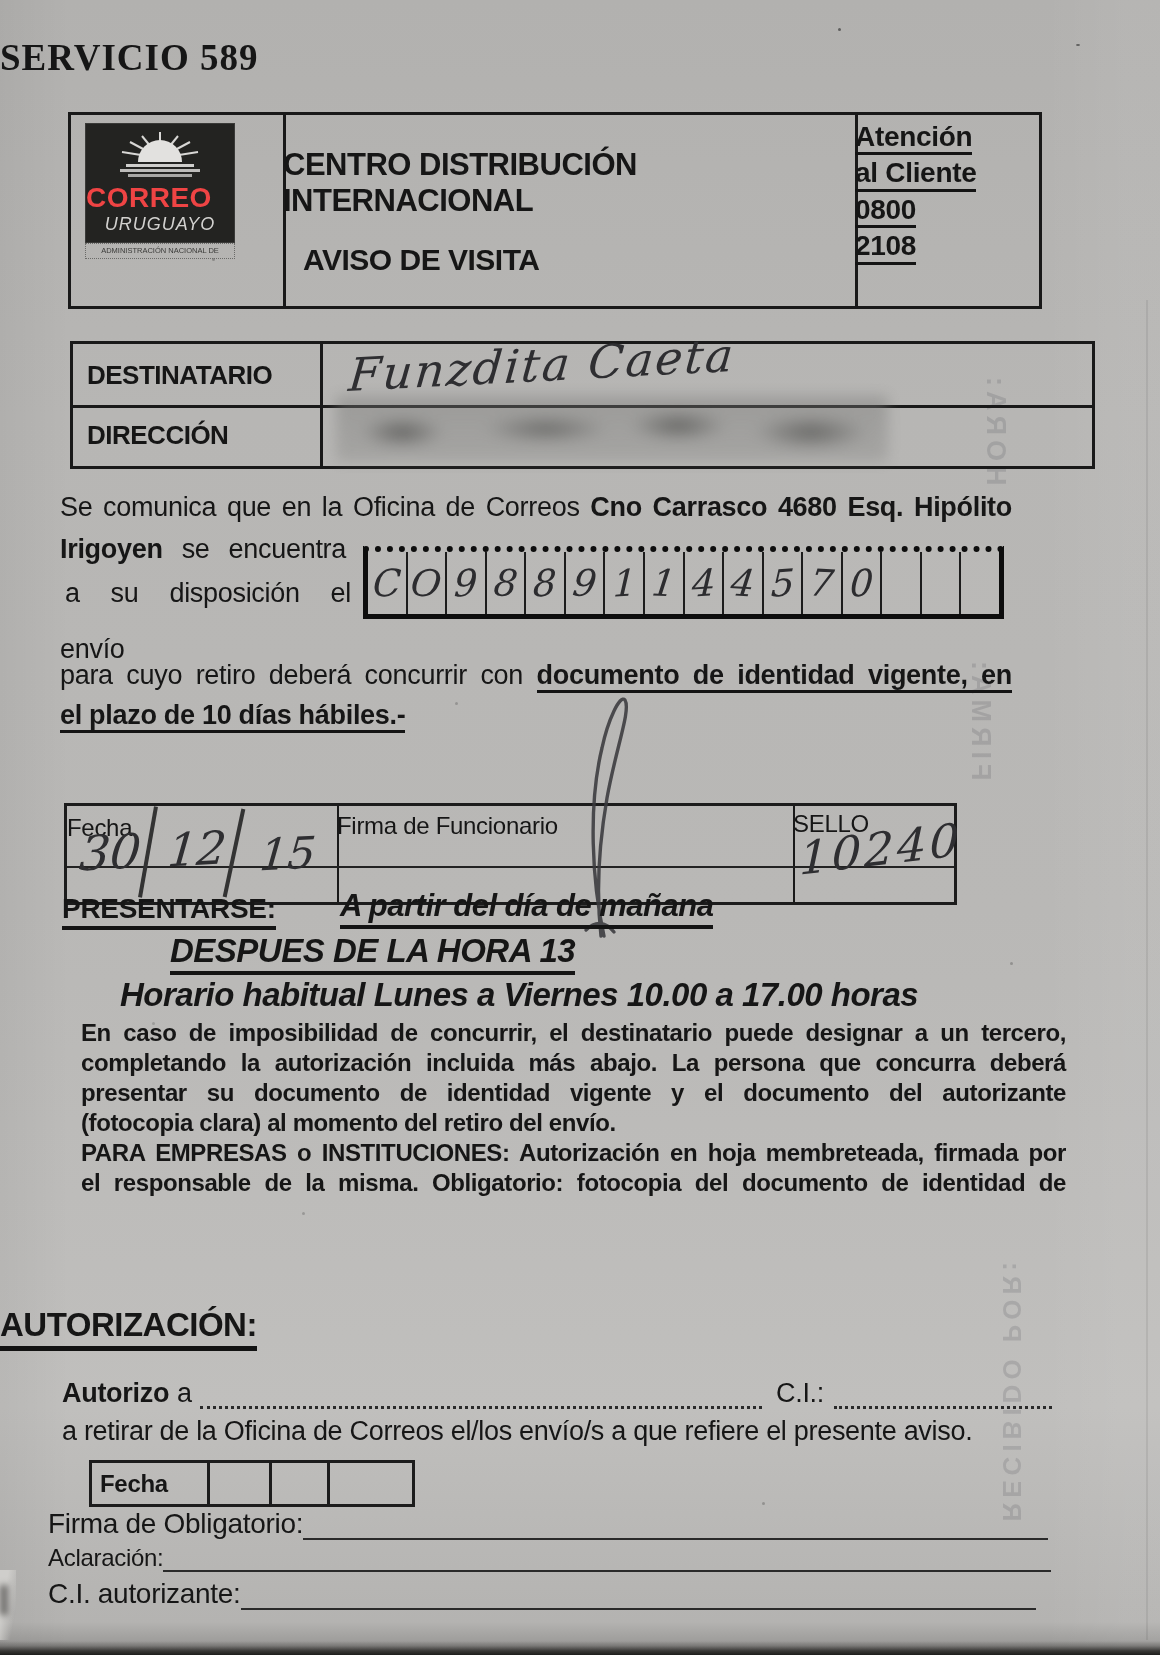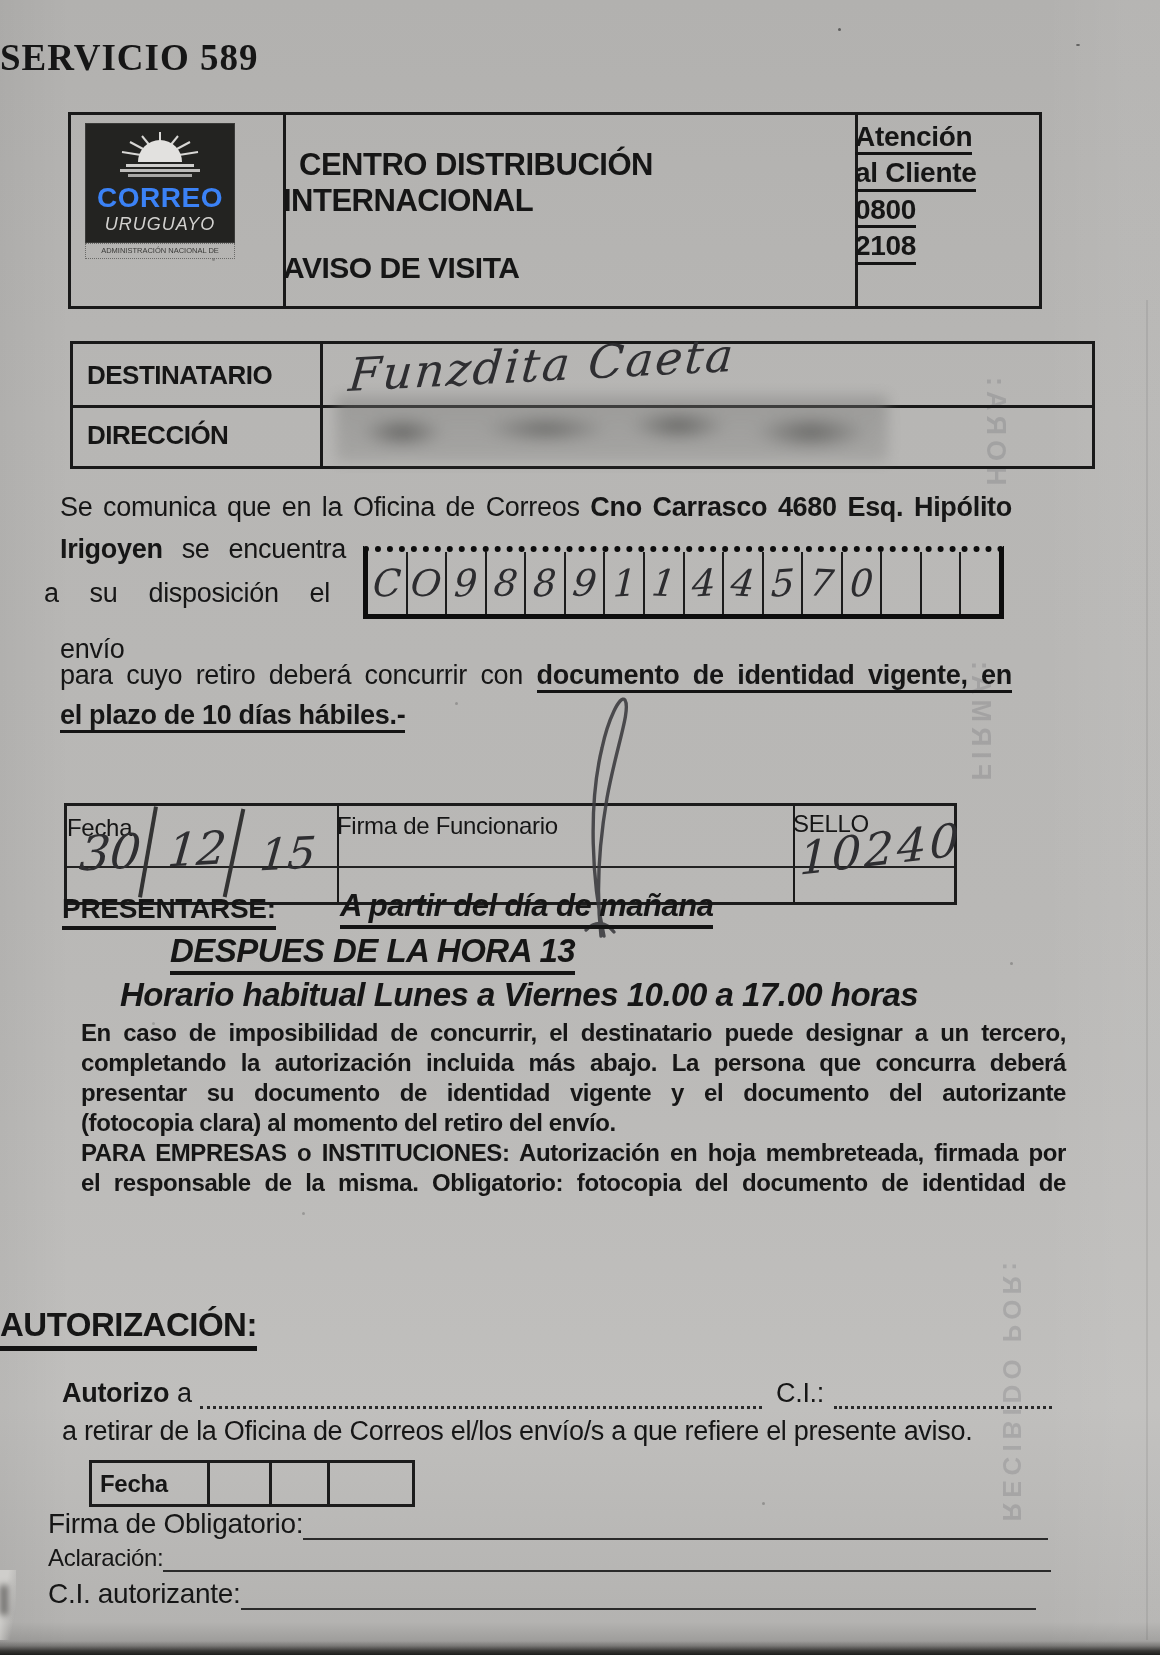--- a/index.html
+++ b/index.html
@@ -68,29 +68,29 @@
             <line x1="74" y1="30" x2="44" y2="14"></line>
               <line x1="74" y1="30" x2="104" y2="14"></line>
             <line x1="74" y1="30" x2="36" y2="24"></line>
               <line x1="74" y1="30" x2="112" y2="24"></line>
           </g>
           <path d="M52,34 A22 22 0 0 1 96,34 Z" fill="#e2e1df"></path>
           <rect x="40" y="36" width="68" height="3" fill="#cfcecc"></rect>
           <rect x="34" y="41" width="80" height="3" fill="#bdbcba"></rect>
           <rect x="42" y="46" width="64" height="3" fill="#a8a7a5"></rect>
         </svg>
-        <div class="b" style="position:absolute;left:0;top:58px;width:148px;text-align:center;color:#3b82f6;font-size:28px;letter-spacing:0.5px;">CORREO</div>
+        <div class="b" style="position:absolute;left:0;top:58px;width:148px;text-align:left;color:#ef4444;font-size:28px;letter-spacing:0.5px;">CORREO</div>
         <div class="it" style="position:absolute;left:0;top:90px;width:148px;text-align:center;color:#d2d1cf;font-size:18px;letter-spacing:1px;">URUGUAYO</div>
       </div>
       <div style="position:absolute;left:0;top:120px;width:148px;height:14px;font-size:7.5px;text-align:center;color:#3a3a38;border:1px dotted #6a6a68;line-height:14px;letter-spacing:0;overflow:hidden;">ADMINISTRACIÓN NACIONAL DE CORREOS</div>
     </div>
 
-    <div class="abs b ctr" style="left:212px;top:32px;width:572px;font-size:31px;letter-spacing:-0.5px;padding-left:16px;">CENTRO DISTRIBUCIÓN</div>
+    <div class="abs b ctr" style="left:212px;top:32px;width:572px;font-size:31px;letter-spacing:-0.5px;">CENTRO DISTRIBUCIÓN</div>
     <div class="abs b ctr" style="left:212px;top:68px;width:572px;font-size:31px;letter-spacing:-0.5px;">INTERNACIONAL</div>
-    <div class="abs b ctr" style="left:212px;top:136px;width:488px;font-size:30px;letter-spacing:-0.5px;">AVISO DE VISITA</div>
+    <div class="abs b ctr" style="left:212px;top:128px;width:488px;font-size:30px;letter-spacing:-0.5px;padding-left:20px;">AVISO DE VISITA</div>
 
     <div class="abs b ctr" style="left:784px;top:4px;width:184px;font-size:28px;line-height:36px;">
       <span class="uline">Atención</span><br>
       <span class="uline">al Cliente</span><br>
       <span class="uline">0800</span><br>
       <span class="uline">2108</span>
     </div>
   </div>
 
   <div class="abs box" style="left:70px;top:341px;width:1019px;height:122px;">
@@ -110,21 +110,21 @@
        linear-gradient(180deg, rgba(120,120,118,0.55), rgba(120,120,118,0.35));"></div>
 
   <div class="abs jl" style="left:60px;top:492px;width:952px;font-size:27px;">
     <span>Se comunica que en la Oficina de Correos</span>
     <span class="b">Cno Carrasco 4680 Esq. Hipólito</span>
   </div>
   <div class="abs jl" style="left:60px;top:534px;width:286px;font-size:27px;">
     <span class="b">Irigoyen</span>
     <span>se encuentra</span>
   </div>
-  <div class="abs jl" style="left:44px;top:578px;width:286px;font-size:27px;">a su disposición el</div>
+  <div class="abs jl" style="left:65px;top:578px;width:286px;font-size:27px;">a su disposición el</div>
   <div class="abs" style="left:60px;top:622px;font-size:27px;margin-top:12px;">envío</div>
 
   <div class="abs" style="left:363px;top:546px;width:631px;height:62px;border:5px solid #0d0d0d;border-top:6px dotted #0d0d0d;background:rgba(255,255,255,0.04);">
     <div class="cellrow">
       <div class="tcell">
           <span class="tchar">C</span>
         </div>
       <div class="tcell">
           <span class="tchar">O</span>
         </div>

